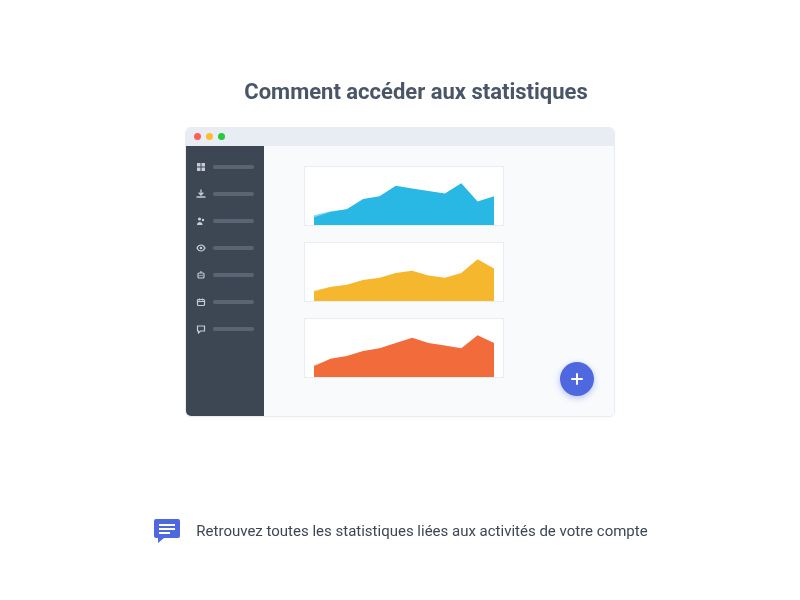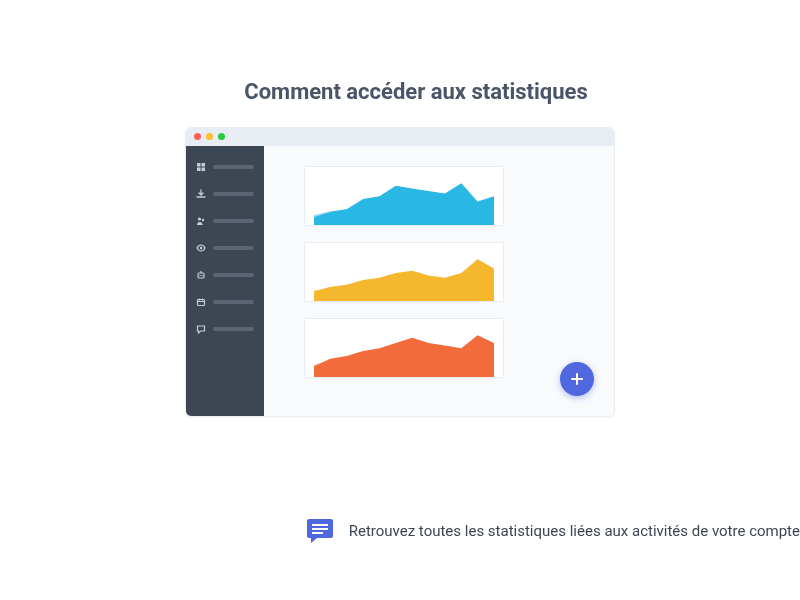--- a/index.html
+++ b/index.html
@@ -12,21 +12,21 @@
 .app { display:flex; height:calc(100% - 18px); }
 .sidebar { width:78px; background:#3d4754; padding:16px 10px; display:flex; flex-direction:column; gap:17px; }
 .nav-item { display:flex; align-items:center; gap:7px; }
 .nav-icon { width:10px; height:10px; color:#c5ccd6; flex-shrink:0; }
 .nav-bar { height:4px; flex:1; background:#5a6472; border-radius:2px; }
 .content { flex:1; background:#f8fafc; position:relative; padding:20px 40px 16px; display:flex; flex-direction:column; gap:16px; }
 .chart-card { width:200px; height:60px; background:#fff; border:1px solid #e8edf3; display:flex; align-items:flex-end; justify-content:center; }
 .chart-card svg { display:block; }
 .fab { position:absolute; right:20px; bottom:20px; width:34px; height:34px; border-radius:50%; background:#4f68e0; display:flex; align-items:center; justify-content:center; box-shadow:0 2px 6px rgba(79,104,224,0.4); cursor:pointer; }
 .fab svg { width:14px; height:14px; }
-.footer { position:absolute; bottom:54px; left:0; right:0; display:flex; align-items:center; justify-content:flex-end; gap:14px; }
+.footer { position:absolute; bottom:54px; left:0; right:0; display:flex; align-items:center; justify-content:center; gap:14px; }
 .chat-icon { width:30px; height:30px; }
 .footer-text { color:#3d4754; font-size:15px; }
 </style>
 </head>
 <body>
 
 <div class="title">
   <div>Comment accéder aux statistiques</div>
 </div>
 

